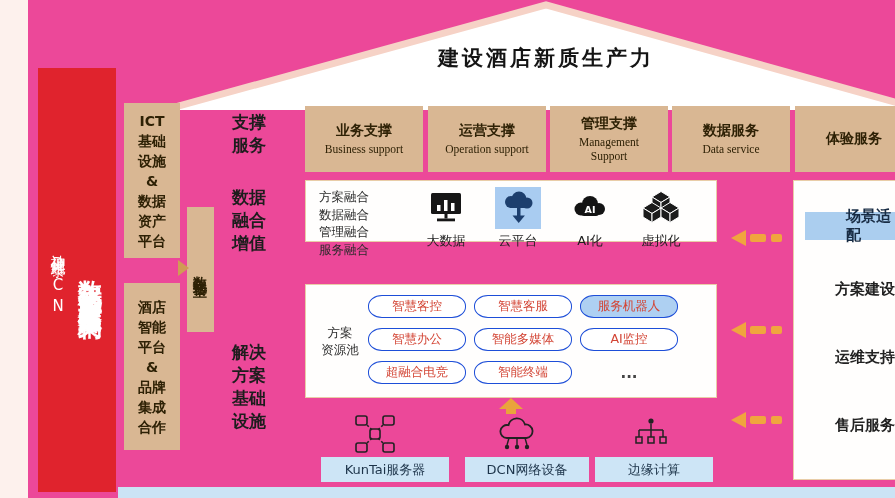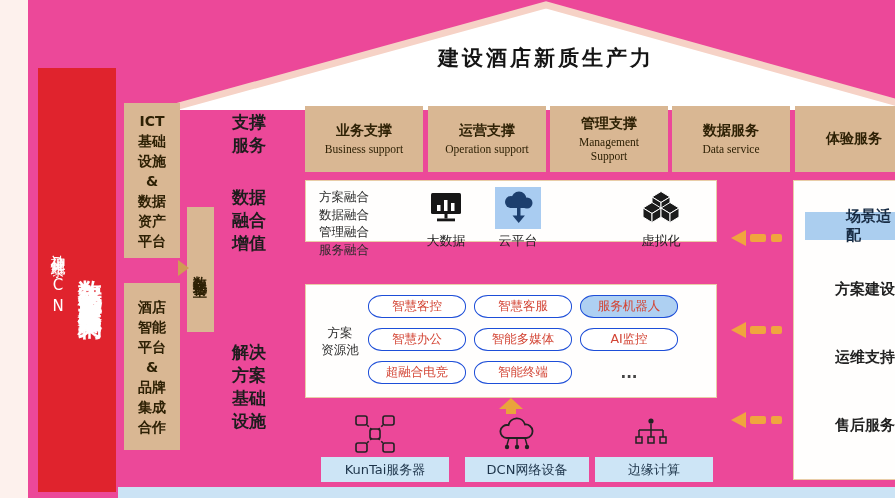--- a/index.html
+++ b/index.html
@@ -203,20 +203,34 @@
             <circle cx="29" cy="14" r="5.5"></circle>
             <rect x="12" y="12" width="18" height="7"></rect>
             <rect x="19" y="18" width="3.5" height="9"></rect>
             <path d="M14.5 26.5 L20.7 34 L26.9 26.5 Z"></path>
           </g>
         </svg>
       </div>
       <div class="fus-label">云平台</div>
     </div>
 
+    <div class="fus-item" style="left:249px">
+      <div class="icon-box">
+        <svg width="42" height="34" viewBox="0 0 42 34">
+          <g fill="#141414">
+            <circle cx="12" cy="18" r="6.5"></circle>
+            <circle cx="21" cy="13" r="8"></circle>
+            <circle cx="30" cy="18" r="6"></circle>
+            <rect x="12" y="16" width="18" height="9" rx="3"></rect>
+          </g>
+          <text x="21" y="22" font-size="9.5" font-weight="bold" fill="#ffffff" text-anchor="middle" font-family="DejaVu Sans, sans-serif">AI</text>
+        </svg>
+      </div>
+      <div class="fus-label">AI化</div>
+    </div>
 
     <div class="fus-item" style="left:320px">
       <div class="icon-box">
         <svg width="40" height="36" viewBox="0 0 40 36">
           <g fill="#1b1b1b" stroke="#ffffff" stroke-width="1">
             <g transform="translate(20,7)">
               <polygon points="0,-5.5 9,0 0,5.5 -9,0"></polygon>
               <polygon points="-9,0 0,5.5 0,14.5 -9,9"></polygon>
               <polygon points="9,0 0,5.5 0,14.5 9,9"></polygon>
             </g>

